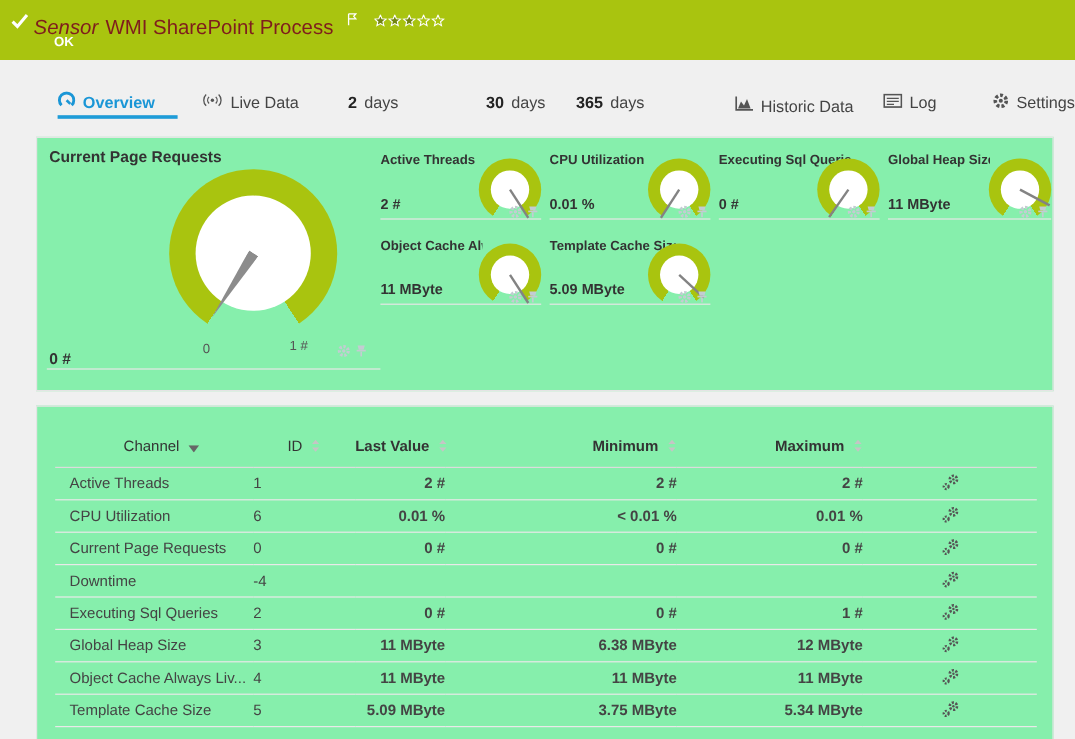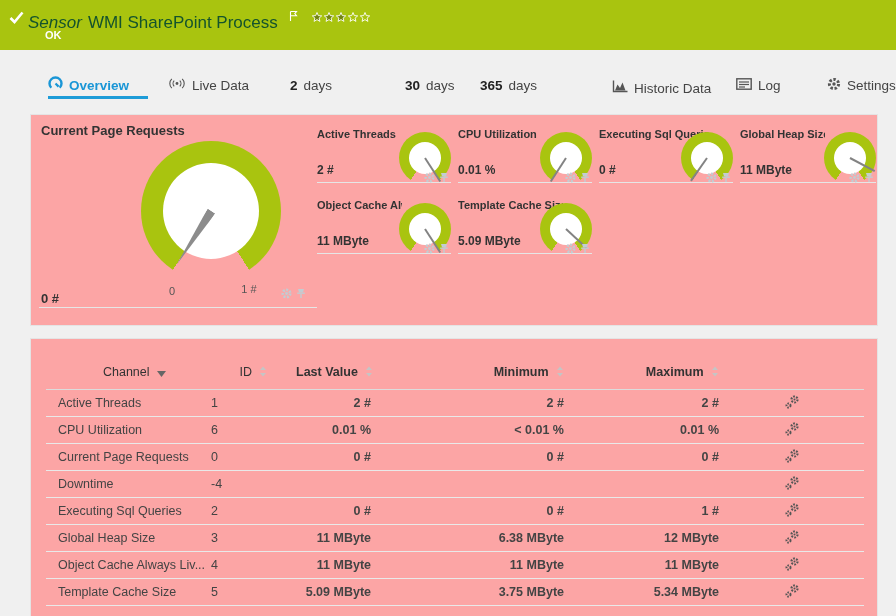--- a/index.html
+++ b/index.html
@@ -5,34 +5,34 @@
   html,body{margin:0;padding:0;}
   body{
     width:896px;height:616px;overflow:hidden;position:relative;
     background:#f0f0f0;
     font-family:"Liberation Sans","DejaVu Sans",sans-serif;
     -webkit-font-smoothing:antialiased;
   }
   
   .hdr{position:absolute;left:0;top:0;width:896px;height:50px;background:#a9c40f;}
   .hdr .check{position:absolute;left:8px;top:9px;}
-  .hdr .titleline{position:absolute;left:28px;top:7px;color:#14532d;font-size:17px;white-space:nowrap;}
+  .hdr .titleline{position:absolute;left:28px;top:7px;color:#7f1d1d;font-size:17px;white-space:nowrap;}
   .hdr .kind{font-style:italic;margin-right:6px;}
   .hdr .flag{margin-left:6px;vertical-align:6px;}
   .hdr .stars{margin-left:10px;vertical-align:5px;}
   .hdr .ok{position:absolute;left:45px;top:29px;color:#fff;font-size:11px;font-weight:bold;}
   
   .tabs{position:absolute;left:0;top:50px;width:896px;height:80px;}
   .tab{position:absolute;top:24px;height:22px;display:flex;align-items:center;gap:6px;
        font-size:13.5px;color:#444;cursor:pointer;white-space:nowrap;}
   .tab .num{font-weight:bold;color:#222;}
   .tab.active{color:#1a96d6;font-weight:bold;}
   .tab-underline{position:absolute;left:48px;top:46px;width:100px;height:3px;background:#1e9cd8;}
   
-  .panel{position:absolute;background:#fca5a5;border:1px solid #e4e4e4;box-sizing:border-box;}
+  .panel{position:absolute;background:#86efac;border:1px solid #e4e4e4;box-sizing:border-box;}
   .panel.gauges{left:30px;top:114px;width:848px;height:212px;}
   .panel.table{left:30px;top:338px;width:848px;height:300px;}
   
   .bigsec{position:absolute;left:0;top:0;width:286px;height:210px;}
   .bigsec .gtitle{position:absolute;left:10px;top:8px;font-size:13px;font-weight:bold;color:#333;}
   .ring{position:absolute;border-radius:50%;
         background:conic-gradient(from 180deg, transparent 0deg 33deg, #a9c40f 33deg 327deg, transparent 327deg 360deg);}
   .ring .hole{position:absolute;background:#fff;border-radius:50%;}
   .ring-big{left:110px;top:26px;width:140px;height:140px;}
   .ring-big .hole{inset:22px;}

